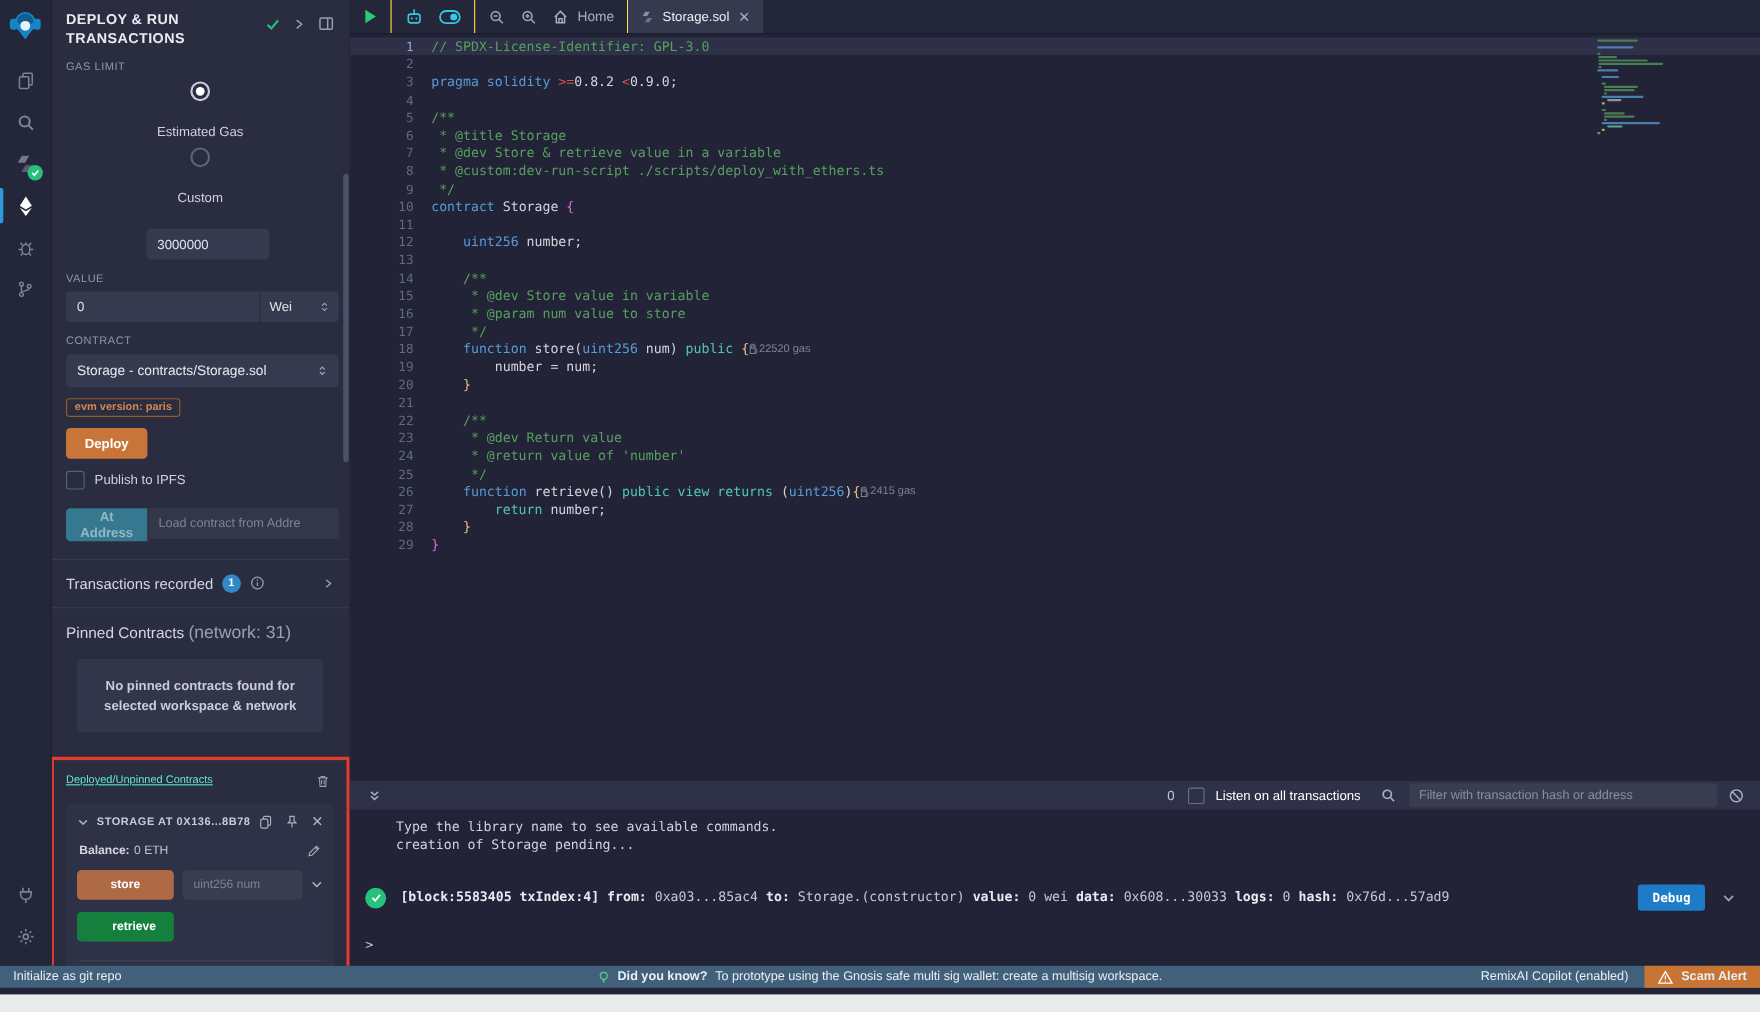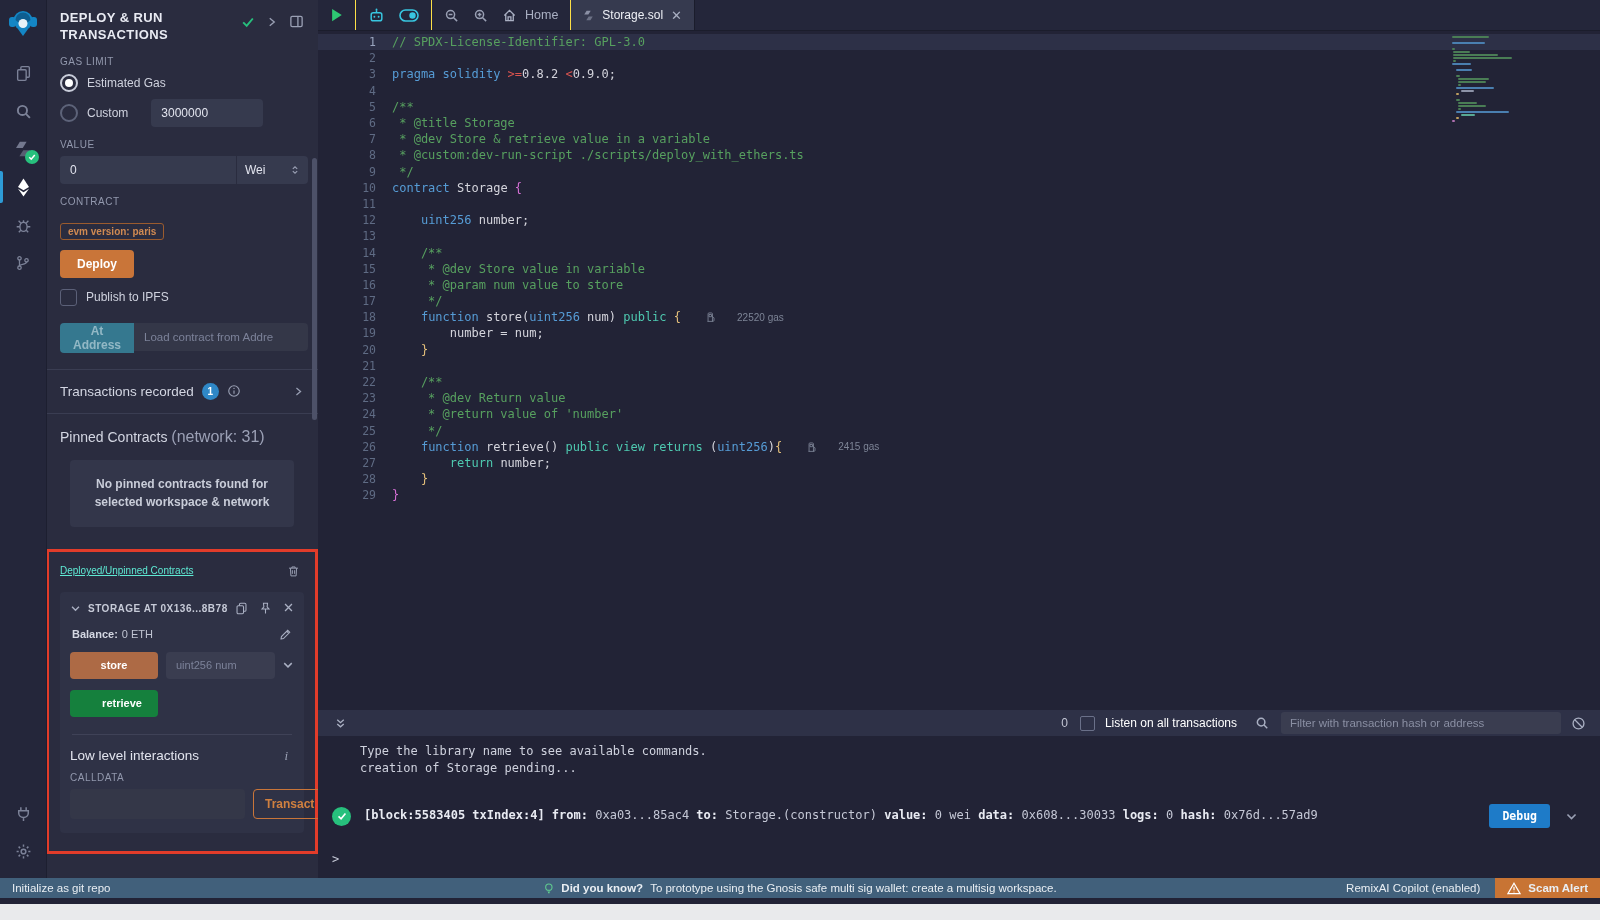--- a/index.html
+++ b/index.html
@@ -20,21 +20,21 @@
          background:#27c07d;display:flex;align-items:center;justify-content:center;}
   .rail-spacer{flex:1;}
 
   
   .panel{position:absolute;left:46px;top:0;width:272px;height:878px;background:#2a2c3f;overflow:hidden;}
   .panel-inner{padding:10px 14px 0 14px;}
   .phead{display:flex;justify-content:space-between;align-items:flex-start;}
   .ptitle{font-size:13px;font-weight:bold;color:#e9ebf3;letter-spacing:.4px;line-height:1.3;width:160px;}
   .phead-icons{display:flex;gap:11px;align-items:center;margin-top:4px;color:#9aa0b4;}
   .plabel{font-size:10px;color:#9298ad;letter-spacing:.5px;margin:12px 0 6px;}
-  .radio-row{display:flex;align-items:center;gap:9px;font-size:12px;color:#cfd2de;margin:7px 0;}
+  .radio-row{display:flex;align-items:center;gap:21px;font-size:12px;color:#cfd2de;margin:7px 0;flex-direction:column;}
   .radio{width:14px;height:14px;border-radius:50%;border:2px solid #c9cdda;position:relative;flex:none;}
   .radio.unsel{border-color:#5d6379;}
   .radio.sel::after{content:"";position:absolute;inset:3px;background:#fff;border-radius:50%;}
   .tinput{background:#363a4e;border:none;border-radius:4px;color:#e2e4ee;font-size:12px;
           padding:0 10px;height:28px;box-sizing:border-box;outline:none;}
   .tinput::placeholder{color:#7c8299;}
   .custom-input{width:112px;margin-left:14px;}
   .value-row{display:flex;width:248px;}
   .value-input{width:176px;border-radius:4px 0 0 4px;}
   .wei-select{width:72px;height:28px;background:#363a4e;border-left:1px solid #2a2c3f;
@@ -109,21 +109,21 @@
   .ln{width:58px;text-align:right;color:#5f6b84;flex:none;padding-right:16px;font-size:11.5px;}
   .line.cur .ln{color:#9aa5bf;}
   .code{white-space:pre;text-align:right;}
   .tok-cmt{color:#57a05f;}
   .tok-kw{color:#569cd6;}
   .tok-typ{color:#4ec9b0;}
   .tok-op{color:#d9534f;}
   .tok-pl{color:#d4d4dc;}
   .tok-br1{color:#d670d6;}
   .tok-br2{color:#e5c07b;}
-  .gas{color:#7d8496;font-size:10px;margin-left:26px;display:flex;gap:21px;align-items:center;
+  .gas{color:#7d8496;font-size:10px;display:flex;gap:0;align-items:center;
        font-family:"Liberation Sans",sans-serif;}
   .minimap{position:absolute;top:5px;right:78px;width:70px;}
   .mm-line{height:2px;margin-bottom:1px;border-radius:1px;}
 
   
   .terminal{position:absolute;left:318px;top:710px;right:0;height:168px;background:#222336;}
   .term-head{height:26px;background:#2e3147;display:flex;align-items:center;padding:0 10px;gap:10px;}
   .term-collapse{color:#aab0c3;cursor:pointer;margin-left:6px;}
   .th-spacer{flex:1;}
   .term-count{font-size:12px;color:#c3c6d4;margin-right:2px;}
@@ -270,20 +270,26 @@
         <input class="tinput value-input" value="0" style="">
         <div class="wei-select">
           <span>Wei</span>
           <svg width="10" height="12" viewBox="0 0 16 16" fill="none" stroke="#9aa0b4" stroke-width="1.8">
               <path d="M4.5 6.2 L8 2.8 L11.5 6.2 M4.5 9.8 L8 13.2 L11.5 9.8"></path>
             </svg>
         </div>
       </div>
 
       <div class="plabel">CONTRACT</div>
+      <div class="contract-select">
+        <span>Storage - contracts/Storage.sol</span>
+        <svg width="10" height="12" viewBox="0 0 16 16" fill="none" stroke="#9aa0b4" stroke-width="1.8">
+            <path d="M4.5 6.2 L8 2.8 L11.5 6.2 M4.5 9.8 L8 13.2 L11.5 9.8"></path>
+          </svg>
+      </div>
       <span class="evm-badge">evm version: paris</span>
 
       <button class="deploy-btn">Deploy</button>
 
       <div class="chk-row">
         <span class="chk"></span>
         <span>Publish to IPFS</span>
       </div>
 
       <div class="ataddr-row">

